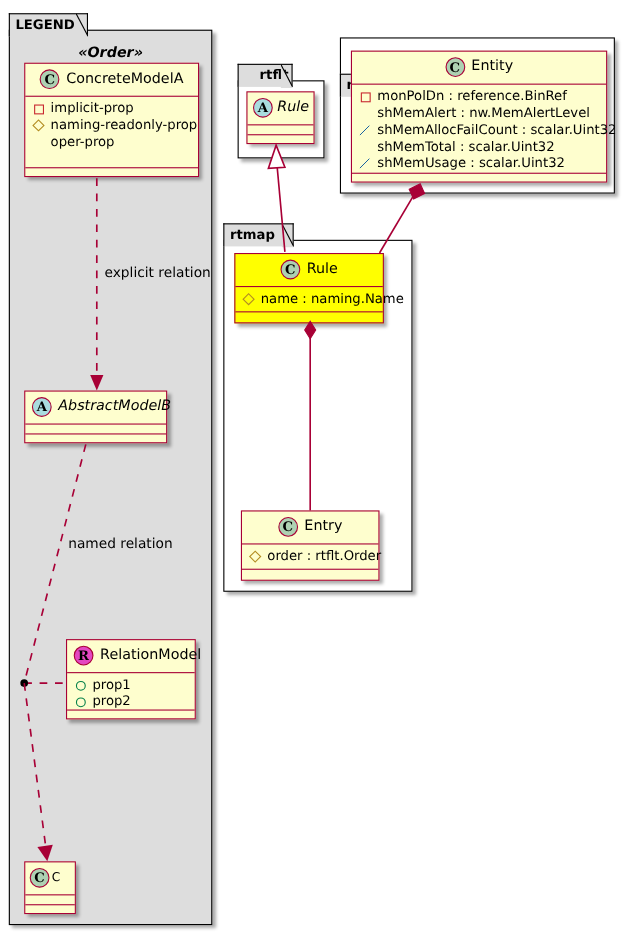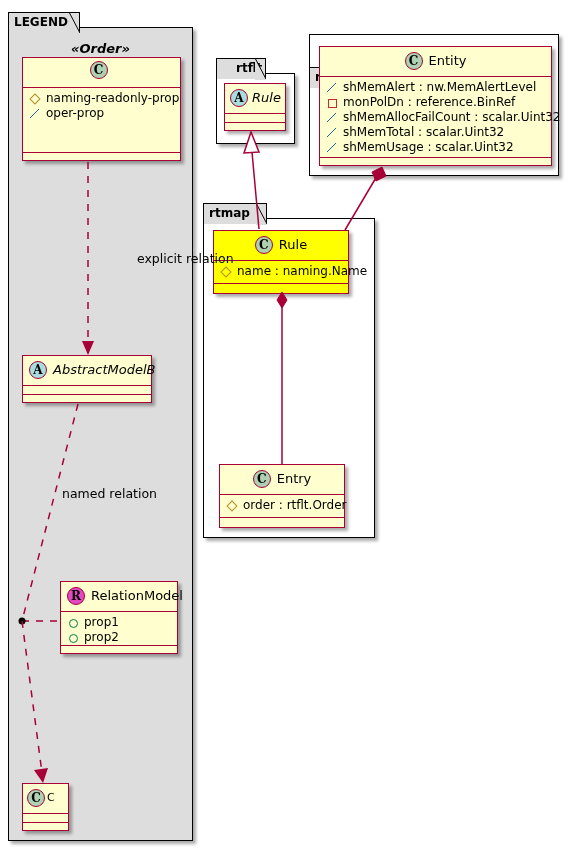--- a/index.html
+++ b/index.html
@@ -208,23 +208,24 @@
           <path d="M0,0 L11,21 L11,22 L0,22 Z" fill="#DDDDDD" stroke="none"></path>
           <path d="M0,0 L11,21" stroke="#000000" fill="none" stroke-width="1"></path>
         </svg>
     </span>
   </div>
 
   <div class="stereo" style="left:18px; top:41px; width:165px;">«Order»</div>
 
   <div class="cls" style="left:22px; top:57px; width:159px; height:104px;">
     <div class="hdr">
-      <span class="badge c"><span>C</span></span>
+      <span class="badge c"><span>C</span></span><span class="name">ConcreteModelA</span>
     </div>
     <div class="attrs" style="height:65px;">
+      <span class="attr-row"><span class="gly square"></span><span class="lbl">implicit-prop</span></span>
       <span class="attr-row"><span class="gly diamond"></span><span class="lbl">naming-readonly-prop</span></span>
       <span class="attr-row"><span class="gly triangle"></span><span class="lbl">oper-prop</span></span>
     </div>
     <div class="methods"></div>
   </div>
 
   <div class="cls" style="left:22px; top:355px; width:130px; height:48px;">
     <div class="hdr" style="text-align:left; padding-left:6px;">
       <span class="badge a"><span>A</span></span><span class="name ital">AbstractModelB</span>
     </div>
@@ -277,22 +278,22 @@
           <path d="M0,0 L11,21 L11,22 L0,22 Z" fill="#DDDDDD" stroke="none"></path>
           <path d="M0,0 L11,21" stroke="#000000" fill="none" stroke-width="1"></path>
         </svg>
     </span>
   </div>
   <div class="cls" style="left:319px; top:46px; width:233px; height:120px;">
     <div class="hdr">
       <span class="badge c"><span>C</span></span><span class="name">Entity</span>
     </div>
     <div class="attrs" style="height:81px;">
+      <span class="attr-row"><span class="gly square"></span><span class="lbl">monPolDn : reference.BinRef</span></span>
       <span class="attr-row"><span class="gly triangle"></span><span class="lbl">shMemAlert : nw.MemAlertLevel</span></span>
-      <span class="attr-row"><span class="gly square"></span><span class="lbl">monPolDn : reference.BinRef</span></span>
       <span class="attr-row"><span class="gly triangle"></span><span class="lbl">shMemAllocFailCount : scalar.Uint32</span></span>
       <span class="attr-row"><span class="gly triangle"></span><span class="lbl">shMemTotal : scalar.Uint32</span></span>
       <span class="attr-row"><span class="gly triangle"></span><span class="lbl">shMemUsage : scalar.Uint32</span></span>
     </div>
     <div class="methods"></div>
   </div>
 
   <div class="pkg" style="left:203px; top:218px; width:172px; height:320px;"></div>
   <div class="pkg-tab" style="left:203px; top:203px; width:64px;">
     <span>rtmap</span>
@@ -346,16 +347,16 @@
       <line x1="345" y1="230" x2="377" y2="176" stroke="#A80036" stroke-width="1.5"></line>
       <polygon points="382,167 386,176 376,181 372,172" fill="#A80036" stroke="#A80036" stroke-width="1"></polygon>
     </g>
     
     <g>
       <line x1="282" y1="302" x2="282" y2="464" stroke="#A80036" stroke-width="1.5"></line>
       <polygon points="282,292 287,300 282,308 277,300" fill="#A80036" stroke="#A80036" stroke-width="1"></polygon>
     </g>
   </svg>
 
-  <div class="edge-label" style="left:95px; top:251px;margin-left:42px;">explicit relation</div>
+  <div class="edge-label" style="left:95px; top:240px;">explicit relation</div>
   <div class="edge-label" style="left:62px; top:486px;">named relation</div>
 
 </div>
 
 </body></html>

